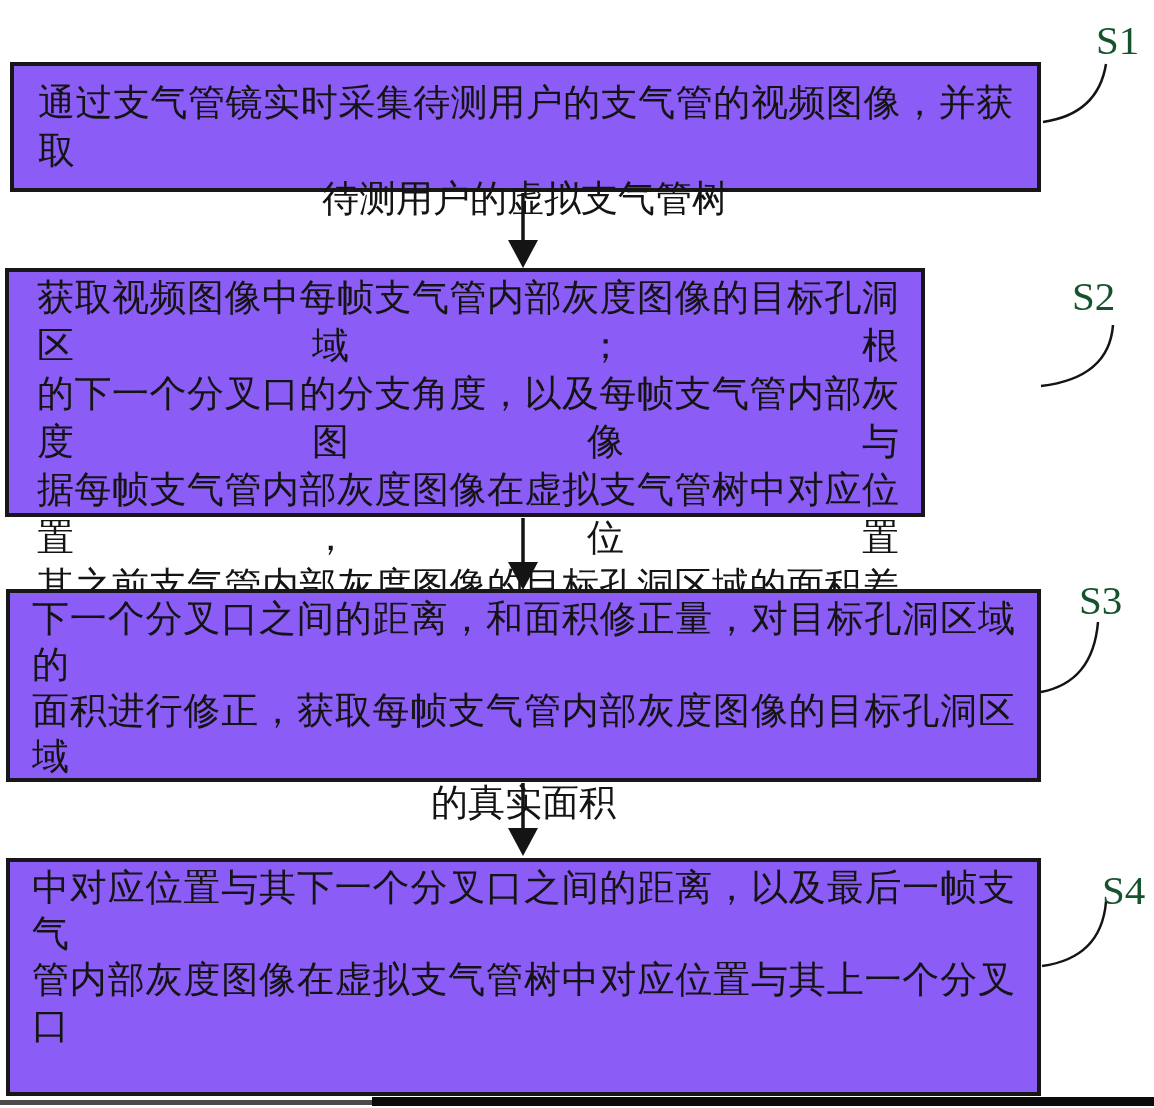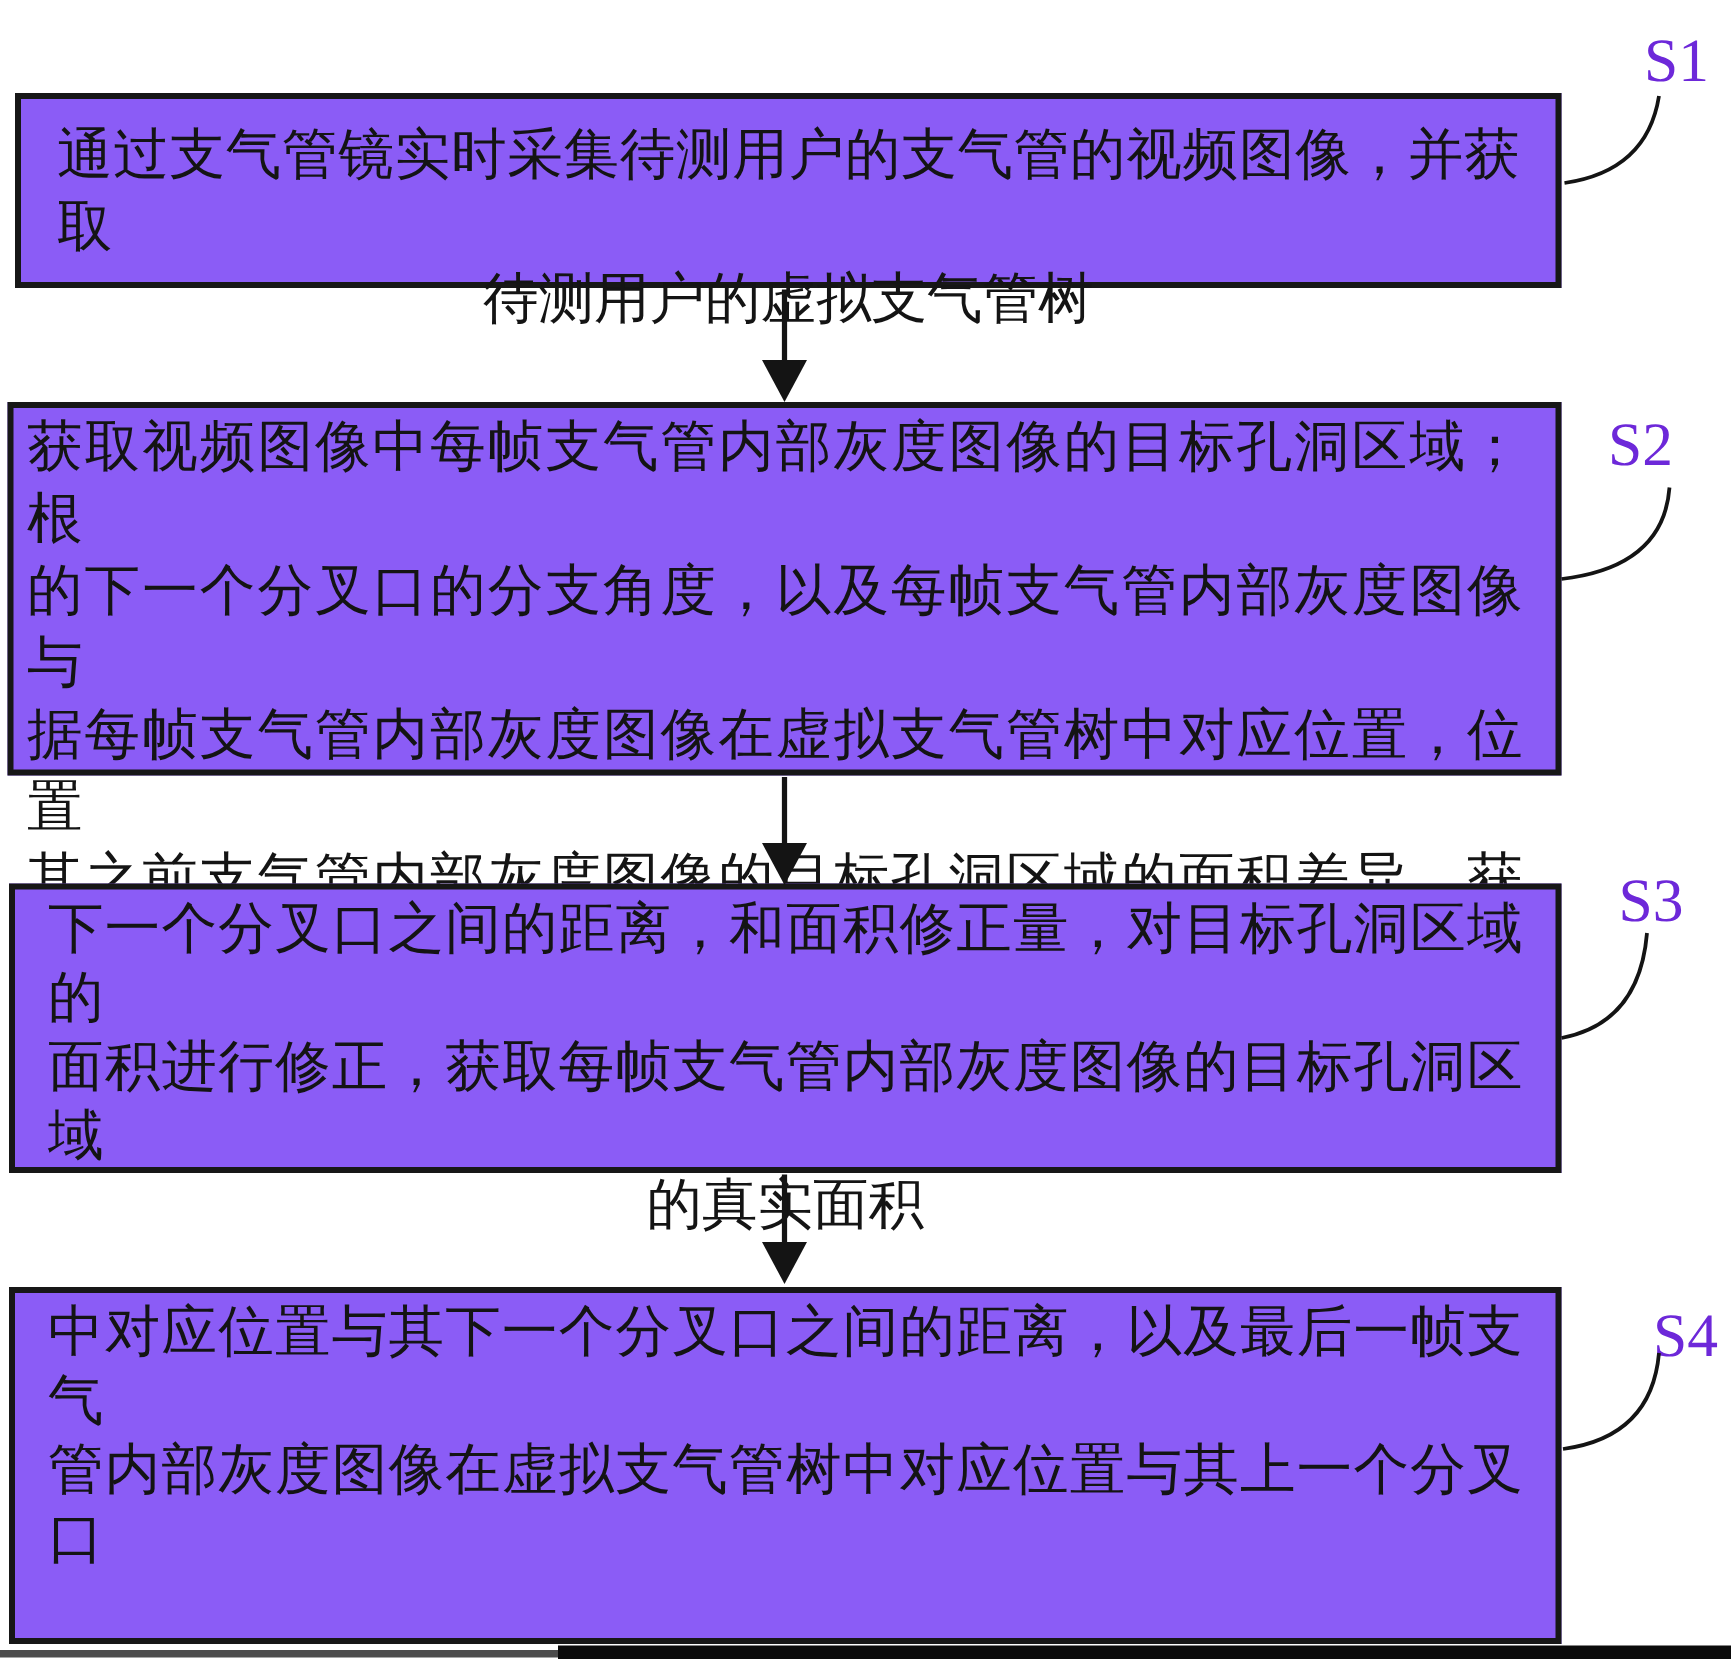--- a/index.html
+++ b/index.html
@@ -12,37 +12,37 @@
     font-family: "DejaVu Serif", "Liberation Serif", serif;
     color: #141414;
   }
   .step-box {
     position: absolute;
     box-sizing: border-box;
     border: 4px solid #171717;
     background: #8b5cf6;
   }
   .box1 { left: 10px; top: 62px;  width: 1031px; height: 130px; padding: 13px 24px 0 24px; }
-  .box2 { left: 5px;  top: 268px; width: 1036px; height: 249px; padding: 2px 22px 0 9px; }
+  .box2 { left: 5px;  top: 268px; width: 920px; height: 249px; padding: 2px 22px 0 28px; }
   .box3 { left: 6px;  top: 589px; width: 1035px; height: 193px; padding: 3px 22px 0 22px; }
   .box4 { left: 6px;  top: 858px; width: 1035px; height: 238px; padding: 3px 22px 0 22px; }
   .line {
     font-size: 37px;
     line-height: 48px;
     letter-spacing: 0;
     color: #141414;
   }
   .box3 .line, .box4 .line { line-height: 46px; }
   .fill   { text-align: justify; text-align-last: justify; }
   .center { text-align: center;  text-align-last: center; }
   .step-label {
     position: absolute;
     font-family: "Liberation Serif", "DejaVu Serif", serif;
     font-size: 41px;
-    color: #6d28d9;
+    color: #14532d;
   }
   .label1 { left: 1096px; top: 16px;  }
   .label2 { left: 1072px; top: 272px; }
   .label3 { left: 1079px; top: 576px; }
   .label4 { left: 1082px; top: 866px; margin-left: 20px; }
   .overlay {
     position: absolute;
     left: 0; top: 0;
     width: 1154px; height: 1108px;
     pointer-events: none;

